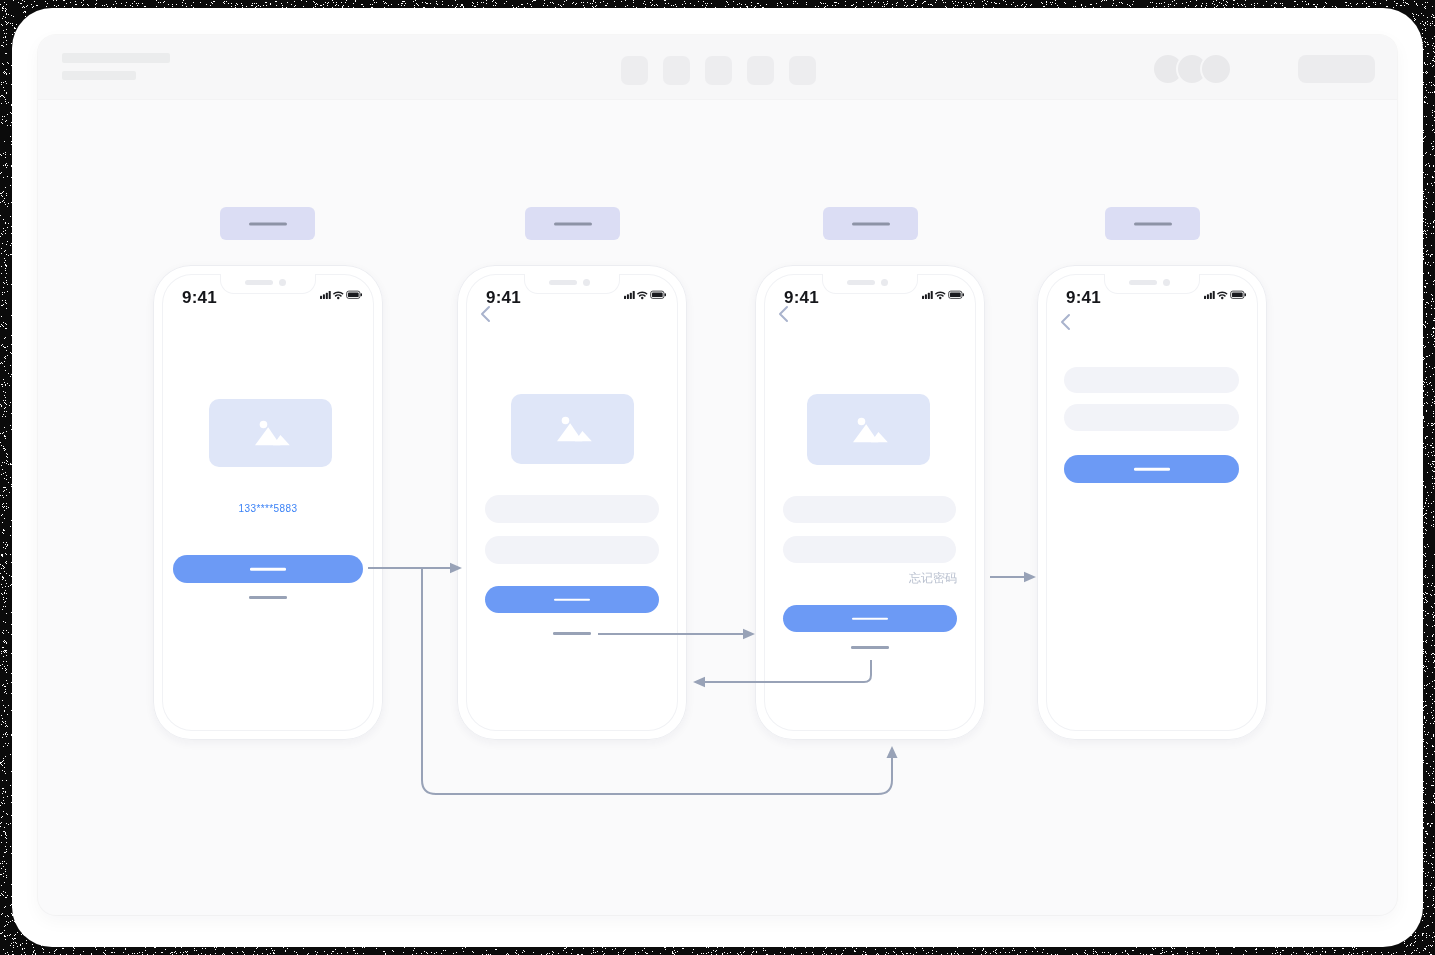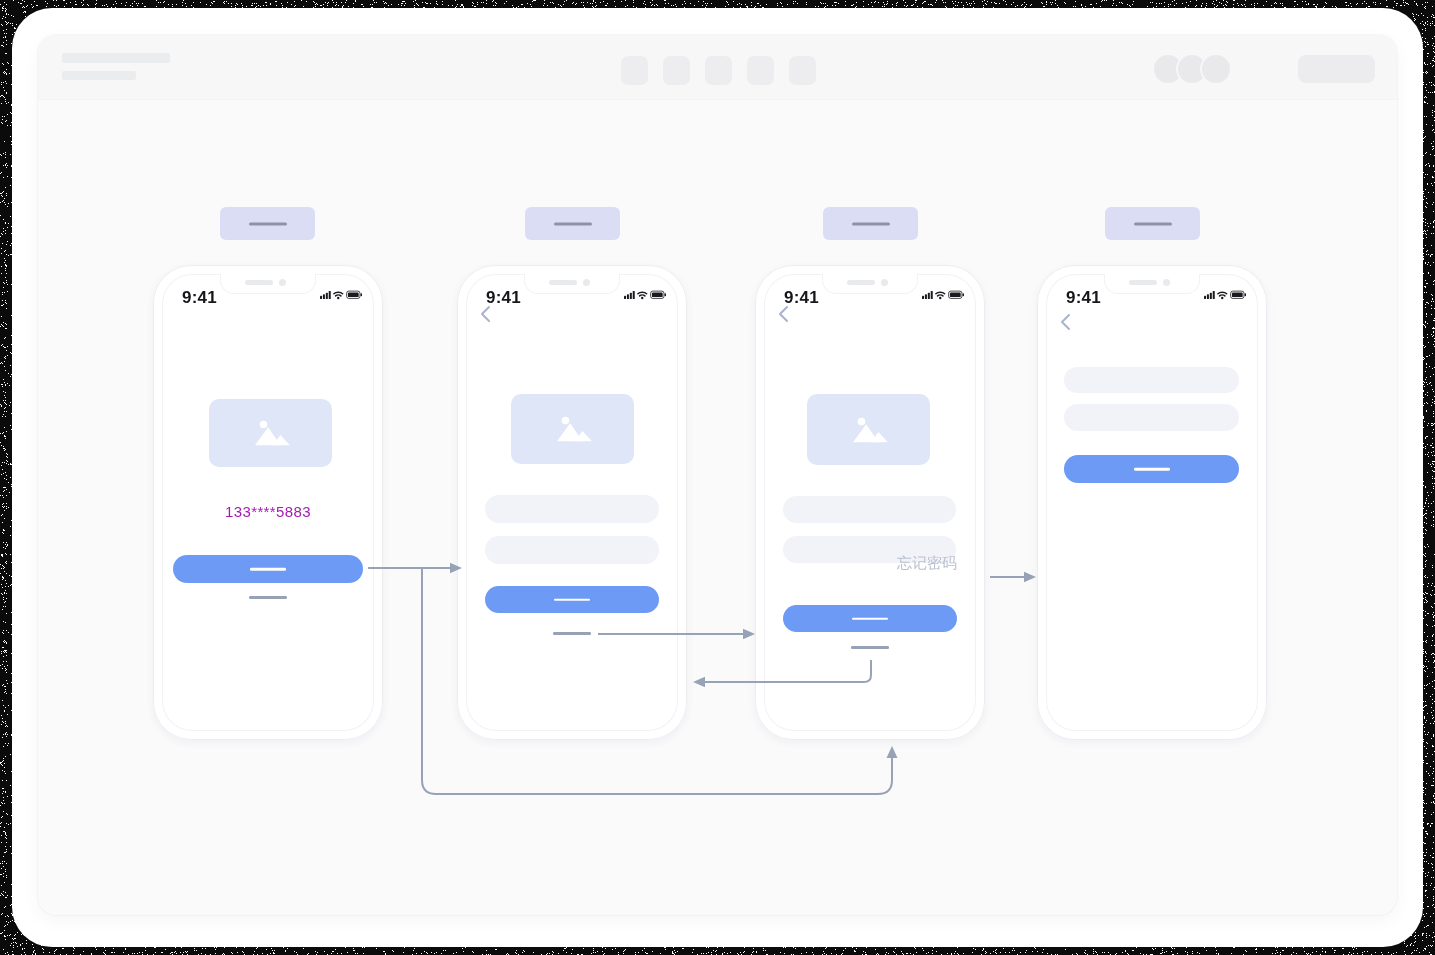--- a/index.html
+++ b/index.html
@@ -44,22 +44,22 @@
   .status-icons { position:absolute; right:12px; top:15px; }
 
   .back-btn { position:absolute; left:20px; top:40px; width:16px; height:20px; background:none; border:none; cursor:pointer; }
   .img-ph { position:absolute; border-radius:10px; background:#DFE6F8; display:flex; align-items:center; justify-content:center; }
   .input-ph { position:absolute; border-radius:14px; background:#F2F3F8; }
   .btn-primary { position:absolute; border-radius:14px; background:#6C9AF5; border:none; cursor:pointer; }
   .btn-primary .btn-line { position:absolute; left:50%; top:50%; transform:translate(-50%,-50%);
                            width:36px; height:2.5px; border-radius:1.25px; background:#fff; }
   .link-line { position:absolute; width:38px; height:2.5px; border-radius:1.25px; background:#98A2B6; }
   .masked-phone { position:absolute; left:0; top:238px; width:100%; text-align:center;
-                  font-size:15px; letter-spacing:0.4px; color:#a21caf; }
-  .forgot { position:absolute; right:28px; top:289px; font-size:15px; color:#B9C0CF;
+                  font-size:10px; letter-spacing:0.4px; color:#3b82f6; }
+  .forgot { position:absolute; right:28px; top:305px; font-size:12px; color:#B9C0CF;
             background:none; border:none; cursor:pointer; }
 
   .arrows { position:absolute; left:0; top:0; pointer-events:none; }
 </style>
 </head>
 <body>
 
 <div class="stage">
 
   <svg class="noise-svg" width="1435" height="955" viewBox="0 0 1435 955">

